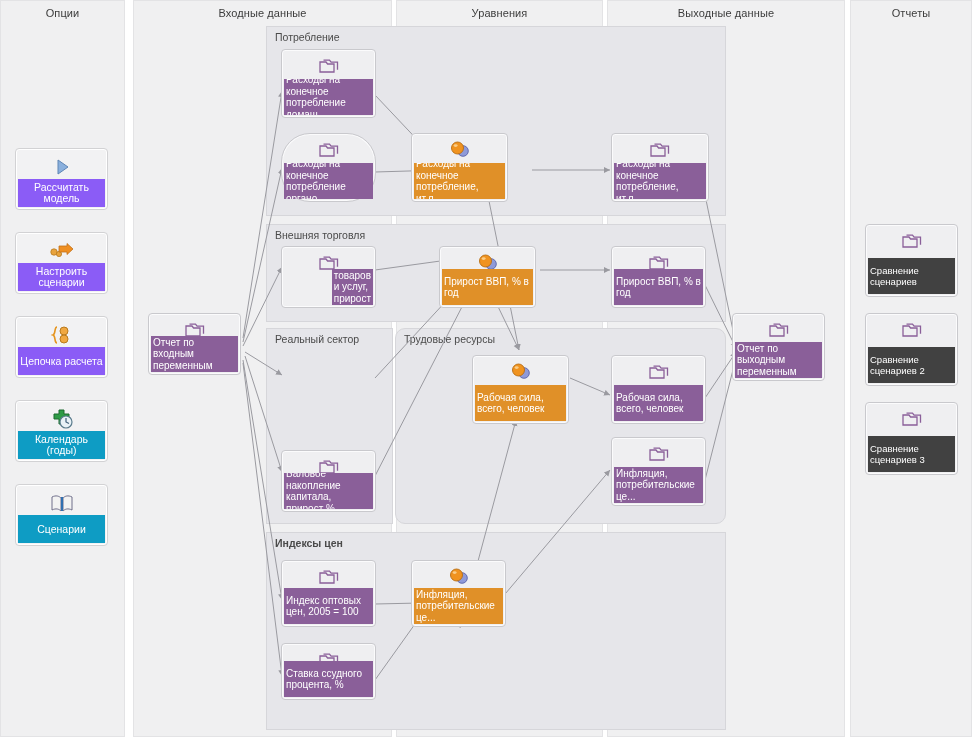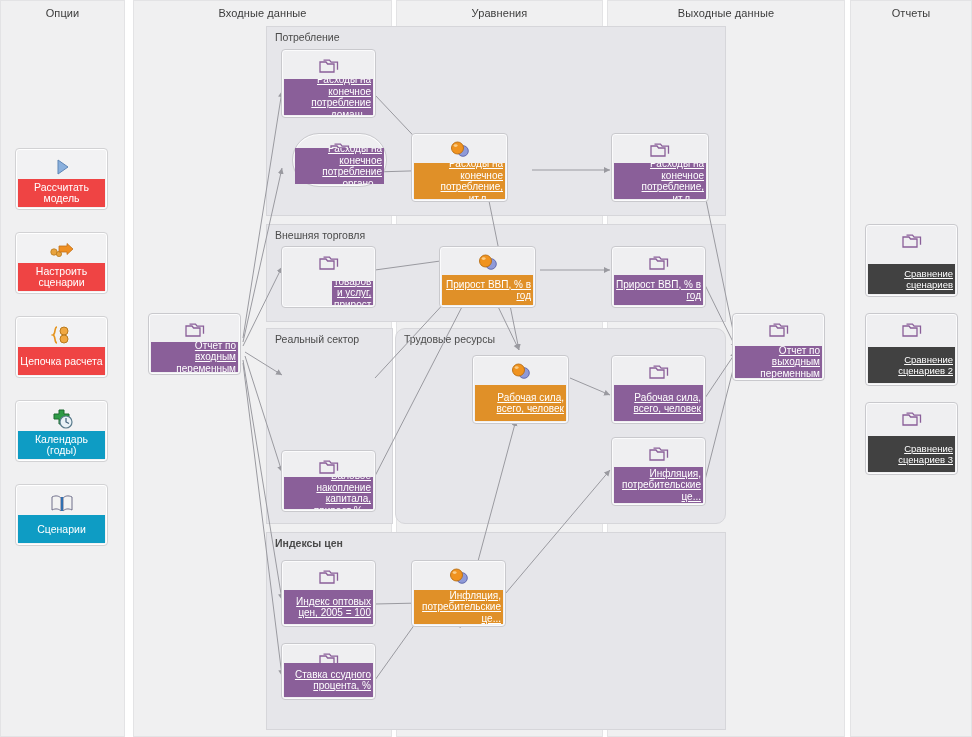--- a/index.html
+++ b/index.html
@@ -41,21 +41,21 @@
   .cmd .ico{
     position:absolute;left:0;top:4px;width:100%;height:28px;
     display:flex;align-items:center;justify-content:center;
   }
   .cmd .lbl{
     position:absolute;left:2px;right:2px;bottom:2px;height:28px;
     display:flex;align-items:center;justify-content:center;
     font-size:10.5px;color:#ffffff;text-align:center;line-height:11px;
     box-sizing:border-box;padding:0 2px;
   }
-  .lbl.dark{background:#ef4444;}
+  .lbl.dark{background:#8b5cf6;}
   .lbl.teal{background:#0e9cc4;}
 
   
   .group{
     position:absolute;
     background:#e6e6ea;
     border:1px solid #d6d6da;
     box-sizing:border-box;
   }
   .group > .gtitle{
@@ -73,24 +73,23 @@
     box-sizing:border-box;
     box-shadow:0 0 0 1px #fbfbfc inset;
   }
   .node .ico{
     position:absolute;left:0;top:3px;width:100%;height:26px;
     display:flex;align-items:center;justify-content:center;
   }
   .node .lbl{
     position:absolute;left:2px;right:2px;bottom:2px;
     display:flex;align-items:center;justify-content:center;
-    font-size:10px;color:#ffffff;text-align:right;line-height:11.5px;
-    box-sizing:border-box;padding:12px 2px;
+    font-size:10px;color:#ffffff;text-align:left;line-height:11.5px;
+    box-sizing:border-box;padding:18px 2px;
     overflow:hidden;
-    text-decoration:underline;
   }
   .lbl.purple{background:#8a5f99;}
   .lbl.orange{background:#e09028;}
   .lbl.gray{background:#414141;}
 
   
   .n-std{width:95px;height:62px;}
   .n-std .lbl{height:32px;}
 
   svg.links{position:absolute;left:0;top:0;width:972px;height:737px;pointer-events:none;}
@@ -246,21 +245,21 @@
   <div class="node" style="left:281px;top:49px;width:95px;height:69px;">
     <div class="ico">
       <svg width="22" height="18" viewBox="0 0 22 18">
           <path d="M2 5 h6 l1.6 2 h6.4 v8 h-14 z" fill="none" stroke="#8a5f99" stroke-width="1.3"></path>
           <path d="M5.5 3.2 h6 l1.6 2 h6.4 v7.5" fill="none" stroke="#8a5f99" stroke-width="1.3"></path>
         </svg>
     </div>
     <div class="lbl purple" style="height:36px;">Расходы на конечное потребление домаш...</div>
   </div>
 
-  <div class="node" style="left:292px;top:133px;width:95px;height:54px;border-radius:29px;">
+  <div class="node" style="left:281px;top:133px;width:95px;height:69px;border-radius:29px;">
     <div class="ico">
       <svg width="22" height="18" viewBox="0 0 22 18">
           <path d="M2 5 h6 l1.6 2 h6.4 v8 h-14 z" fill="none" stroke="#8a5f99" stroke-width="1.3"></path>
           <path d="M5.5 3.2 h6 l1.6 2 h6.4 v7.5" fill="none" stroke="#8a5f99" stroke-width="1.3"></path>
         </svg>
     </div>
     <div class="lbl purple" style="height:36px;">Расходы на конечное потребление органо...</div>
   </div>
 
   <div class="node" style="left:281px;top:246px;width:95px;height:62px;">

